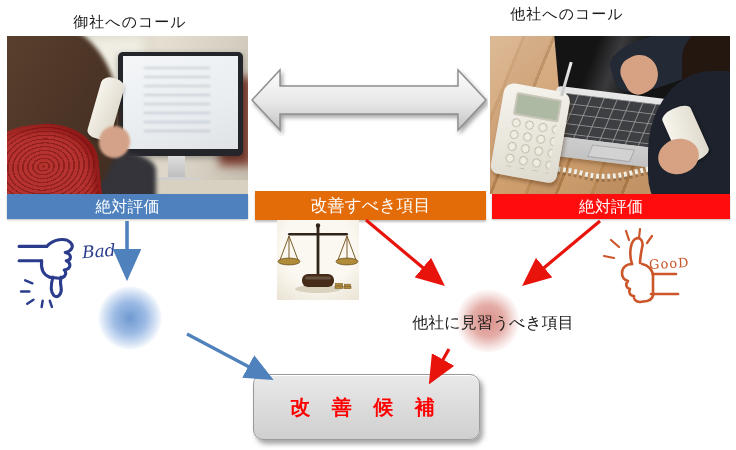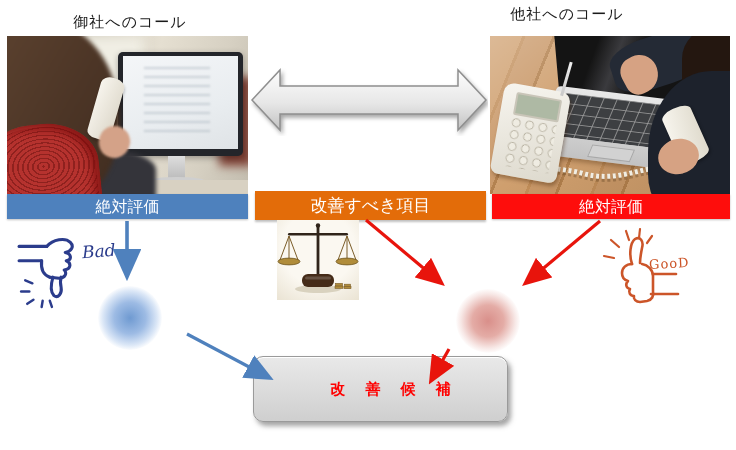--- a/index.html
+++ b/index.html
@@ -89,24 +89,24 @@
   #scales{left:277px;top:220px;width:82px;height:80px;background:radial-gradient(circle at 50% 35%,#fbf8f1 55%,#eae3d3);}
   #scale-caption{left:260px;top:304px;width:124px;text-align:center;font-size:15px;color:#3d3d3d;letter-spacing:1px;}
 
   
   #bad-sketch{left:16px;top:230px;width:80px;height:80px;}
   #bad-text{left:82px;top:241px;font-size:17px;color:#2B3C8C;font-style:italic;font-family:"DejaVu Serif",serif;transform:rotate(-4deg);}
   #good-sketch{left:596px;top:226px;width:92px;height:86px;}
   #good-text{left:649px;top:256px;font-size:13px;color:#CC5529;font-family:"DejaVu Serif",serif;letter-spacing:1px;transform:rotate(-3deg);}
 
   
-  #result-box{left:253px;top:356px;width:225px;height:64px;border-radius:10px;
+  #result-box{left:253px;top:374px;width:225px;height:64px;border-radius:10px;
      background:linear-gradient(180deg,#e9e9e9,#cfcfcf);border:1px solid #9a9a9a;
      box-shadow:3px 4px 5px rgba(90,90,90,.55), inset 0 1px 0 #ffffff;
-     text-align:center;line-height:64px;font-size:15px;font-weight:bold;color:#FF0000;letter-spacing:8px;padding-left:28px;}
+     text-align:center;line-height:64px;font-size:20px;font-weight:bold;color:#FF0000;letter-spacing:8px;}
 
   
   #connectors{left:0;top:0;width:736px;height:450px;pointer-events:none;z-index:5;}
 </style>
 </head>
 <body>
 
 <div id="canvas">
 
   <div class="abs top-title" style="left:40px;top:13px;width:180px;">御社へのコール</div>
@@ -229,20 +229,21 @@
       <rect x="28" y="56.5" width="26" height="3" rx="1.5" fill="rgba(255,255,255,.18)"></rect>
       <g fill="#b08c3a" stroke="#7a5c28" stroke-width="0.6">
         <rect x="58" y="66" width="8" height="2.4"></rect>
           <rect x="58.5" y="63.4" width="7" height="2.4"></rect>
         <rect x="67" y="66.5" width="7" height="2.2"></rect>
           <rect x="67.5" y="64.2" width="6" height="2.2"></rect>
       </g>
     </svg>
   </div>
 
+  <div id="learn-label" class="abs node-label">他社に見習うべき項目</div>
 
   <div id="result-box" class="abs">改 善 候 補</div>
 
   <svg id="connectors" class="abs" viewBox="0 0 736 450">
     <defs>
       <marker id="head-blue" markerWidth="9" markerHeight="8" refX="7" refY="4" orient="auto">
         <path d="M0,0 L9,4 L0,8 Z" fill="#4F81BD"></path>
       </marker>
       <marker id="head-red" markerWidth="9" markerHeight="8" refX="7" refY="4" orient="auto">
         <path d="M0,0 L9,4 L0,8 Z" fill="#E8140C"></path>

